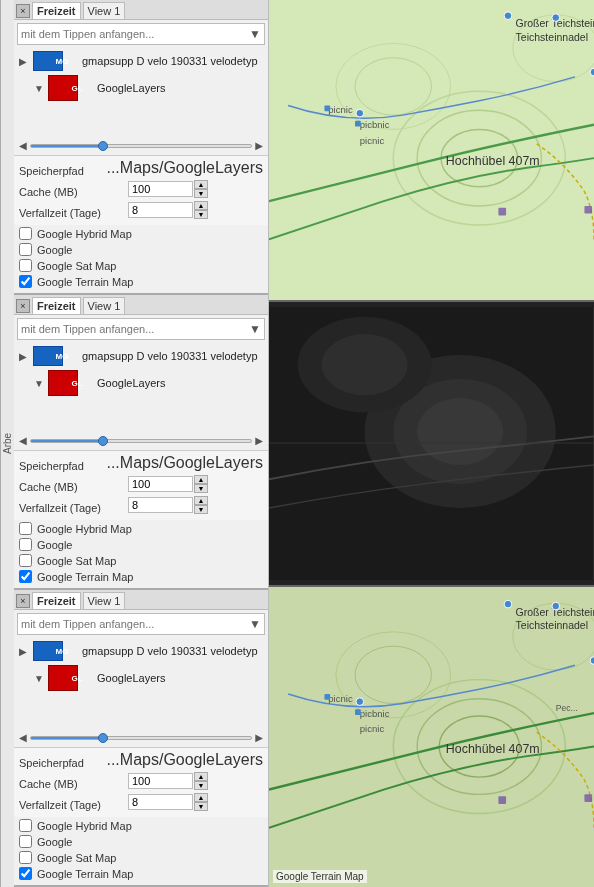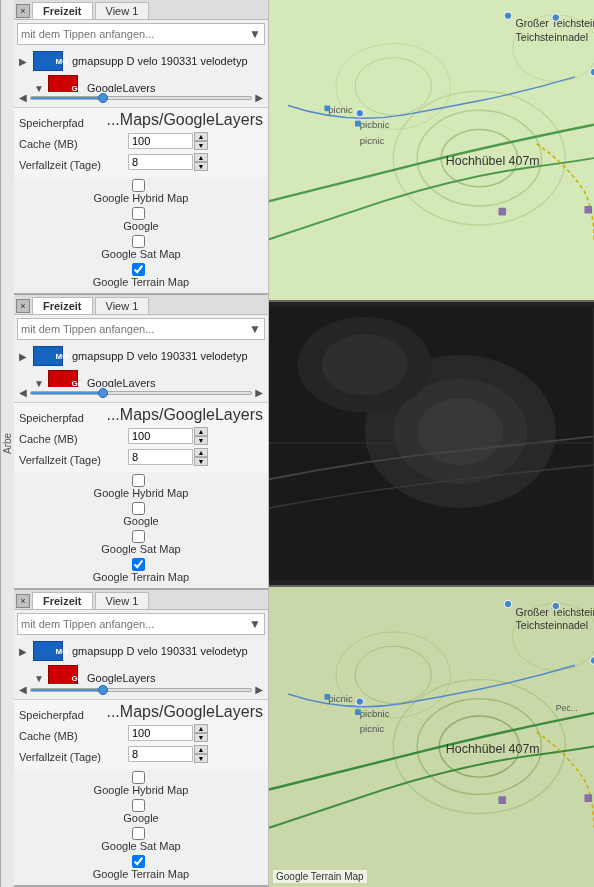--- a/index.html
+++ b/index.html
@@ -68,21 +68,21 @@
       border: 1px solid #888;
       font-size: 9px;
       display: flex;
       align-items: center;
       justify-content: center;
       cursor: pointer;
       color: #333;
     }
 
     .tab {
-      padding: 2px 10px;
+      padding: 2px 4px;
       background: #f0f0f0;
       border: 1px solid #bbb;
       border-bottom: none;
       cursor: pointer;
       font-size: 11px;
       color: #333;
     }
 
     .tab.active {
       background: #fff;
@@ -127,21 +127,21 @@
 
     .tree-arrow {
       width: 14px;
       font-size: 10px;
       color: #555;
     }
 
     .tree-icon {
       width: 20px;
       height: 20px;
-      margin-right: 9px;
+      margin-right: 19px;
       display: flex;
       align-items: center;
       justify-content: center;
       font-size: 9px;
       padding-left: 28px;
     }
 
     .icon-mg {
       background: #1565c0;
       color: white;
@@ -233,21 +233,20 @@
     }
 
     .checkbox-area {
       padding: 2px 5px;
     }
 
     .checkbox-row {
       display: flex;
       align-items: center;
       margin-bottom: 3px;
-      flex-direction: column;
     }
 
     .checkbox-row input[type="checkbox"] {
       margin-right: 5px;
       width: 13px;
       height: 13px;
     }
 
     .checkbox-label {
       font-size: 11px;

